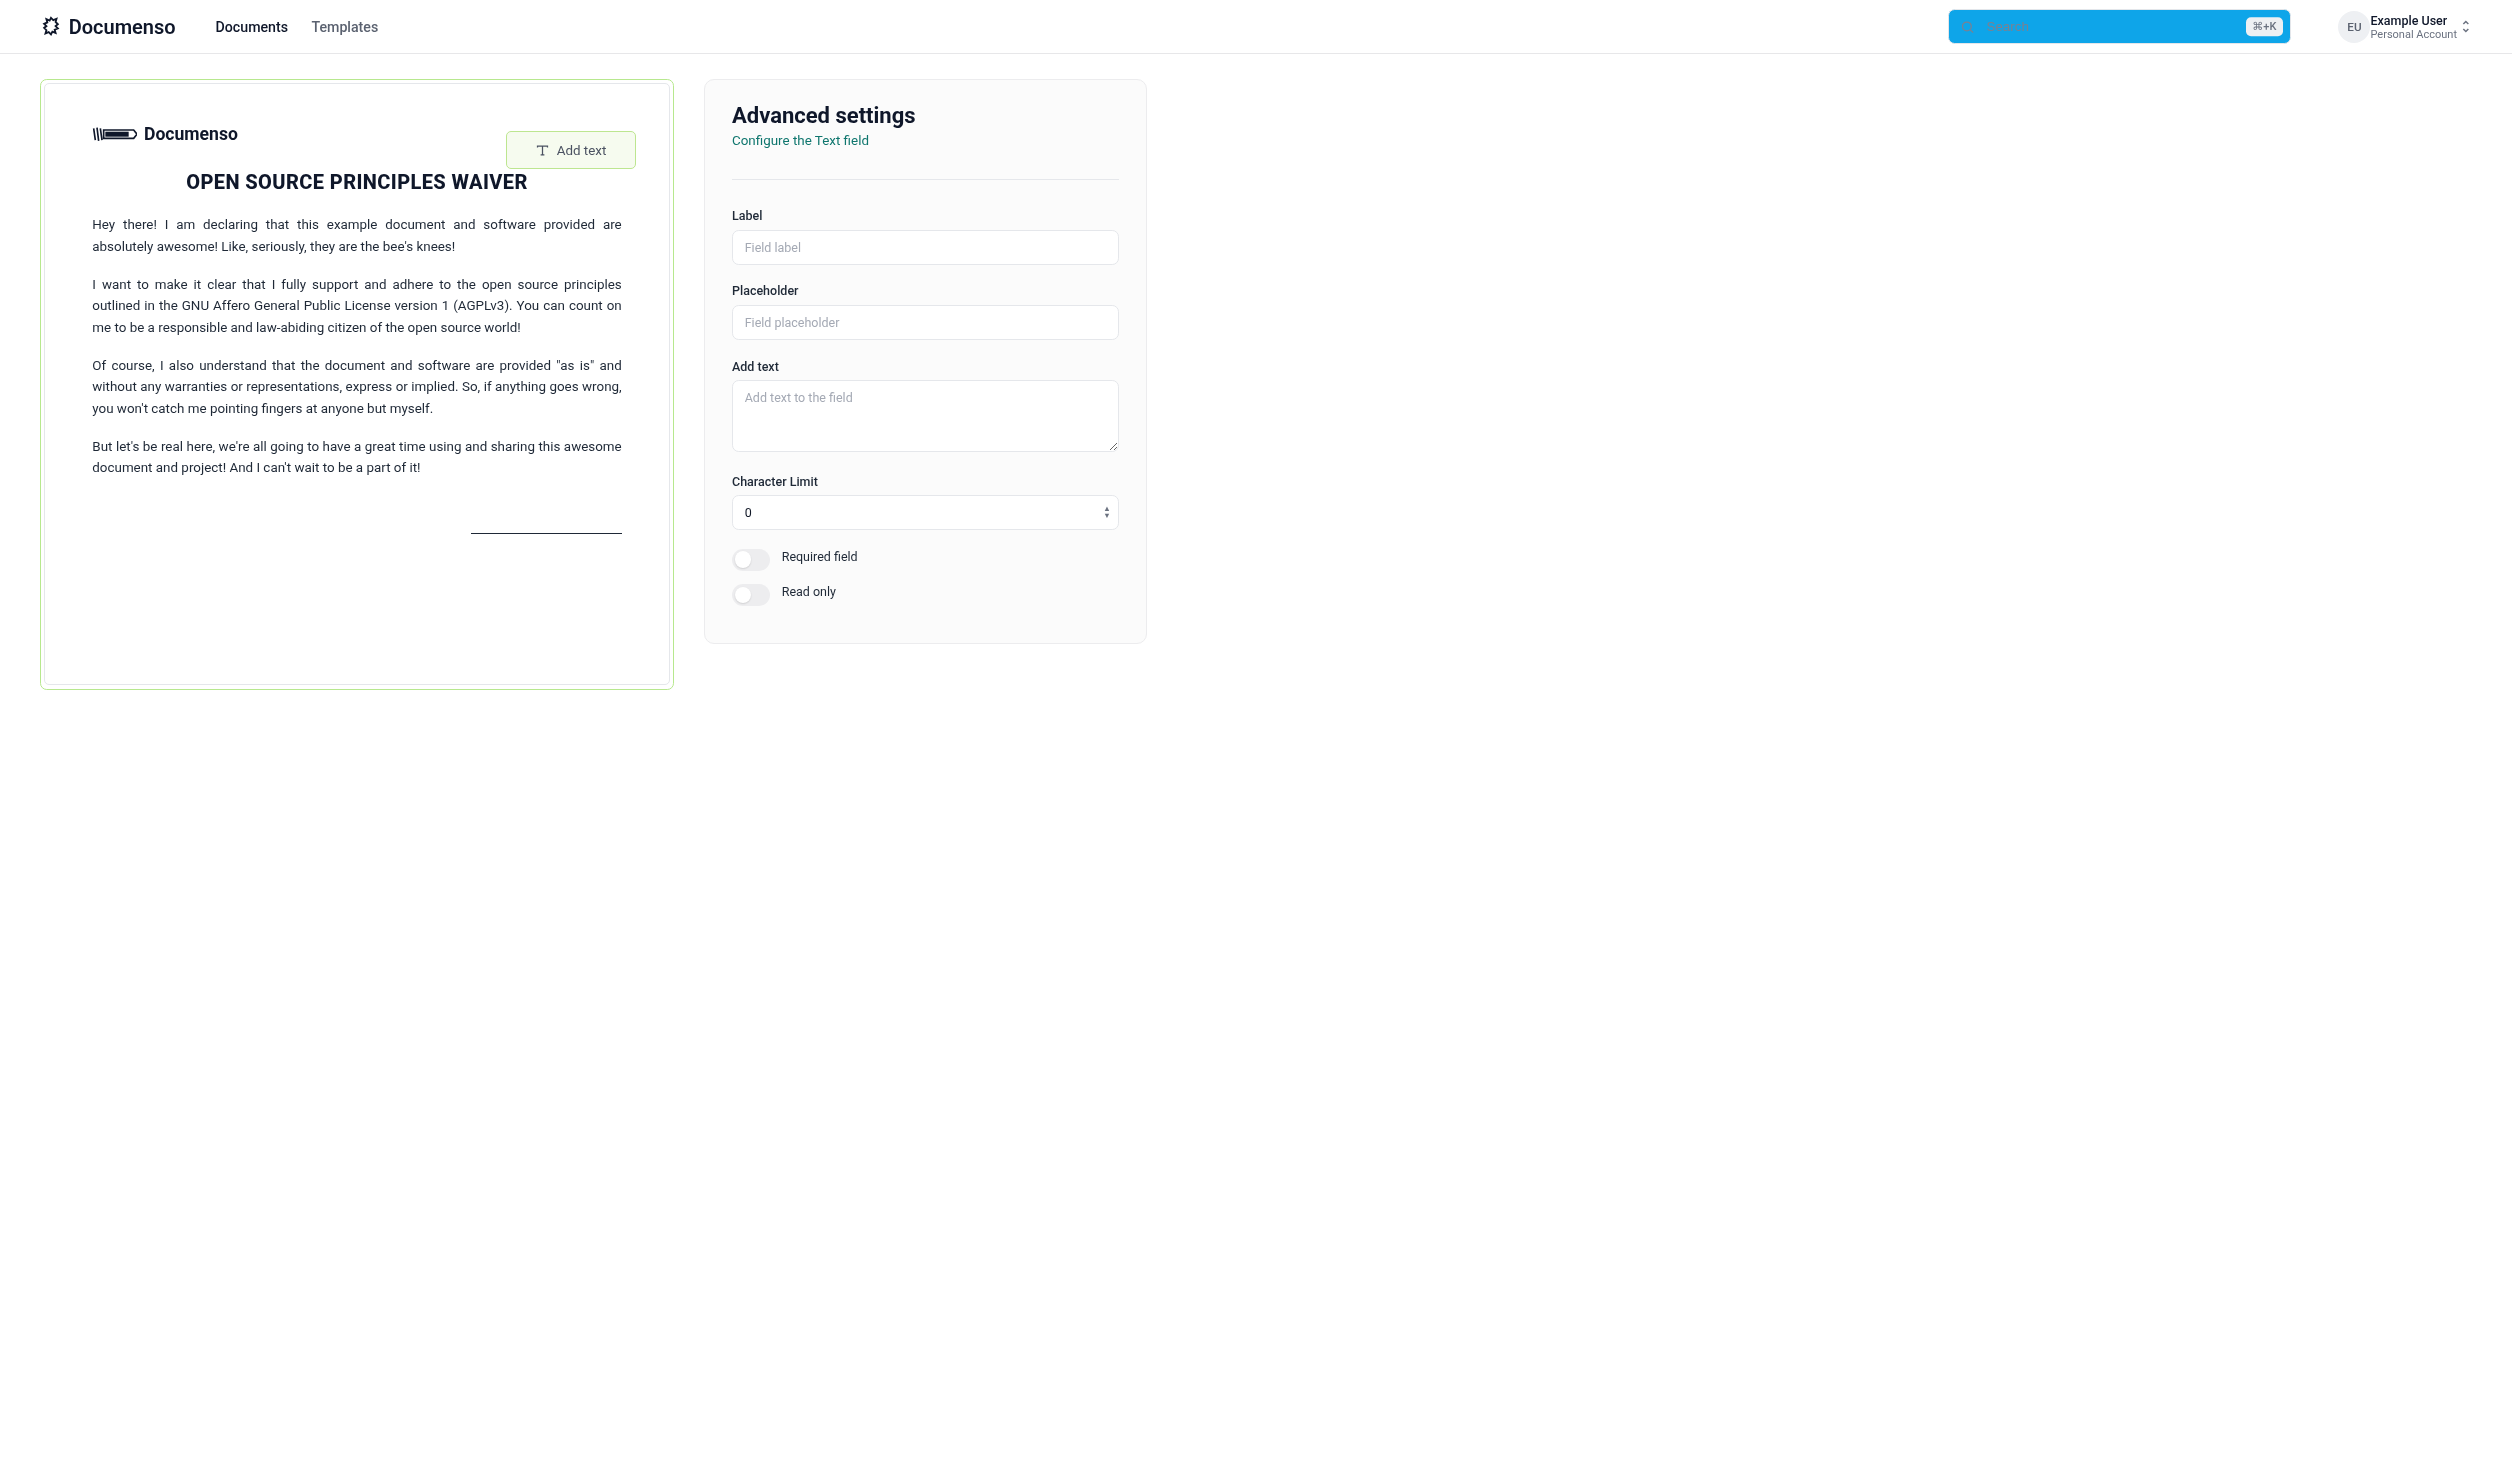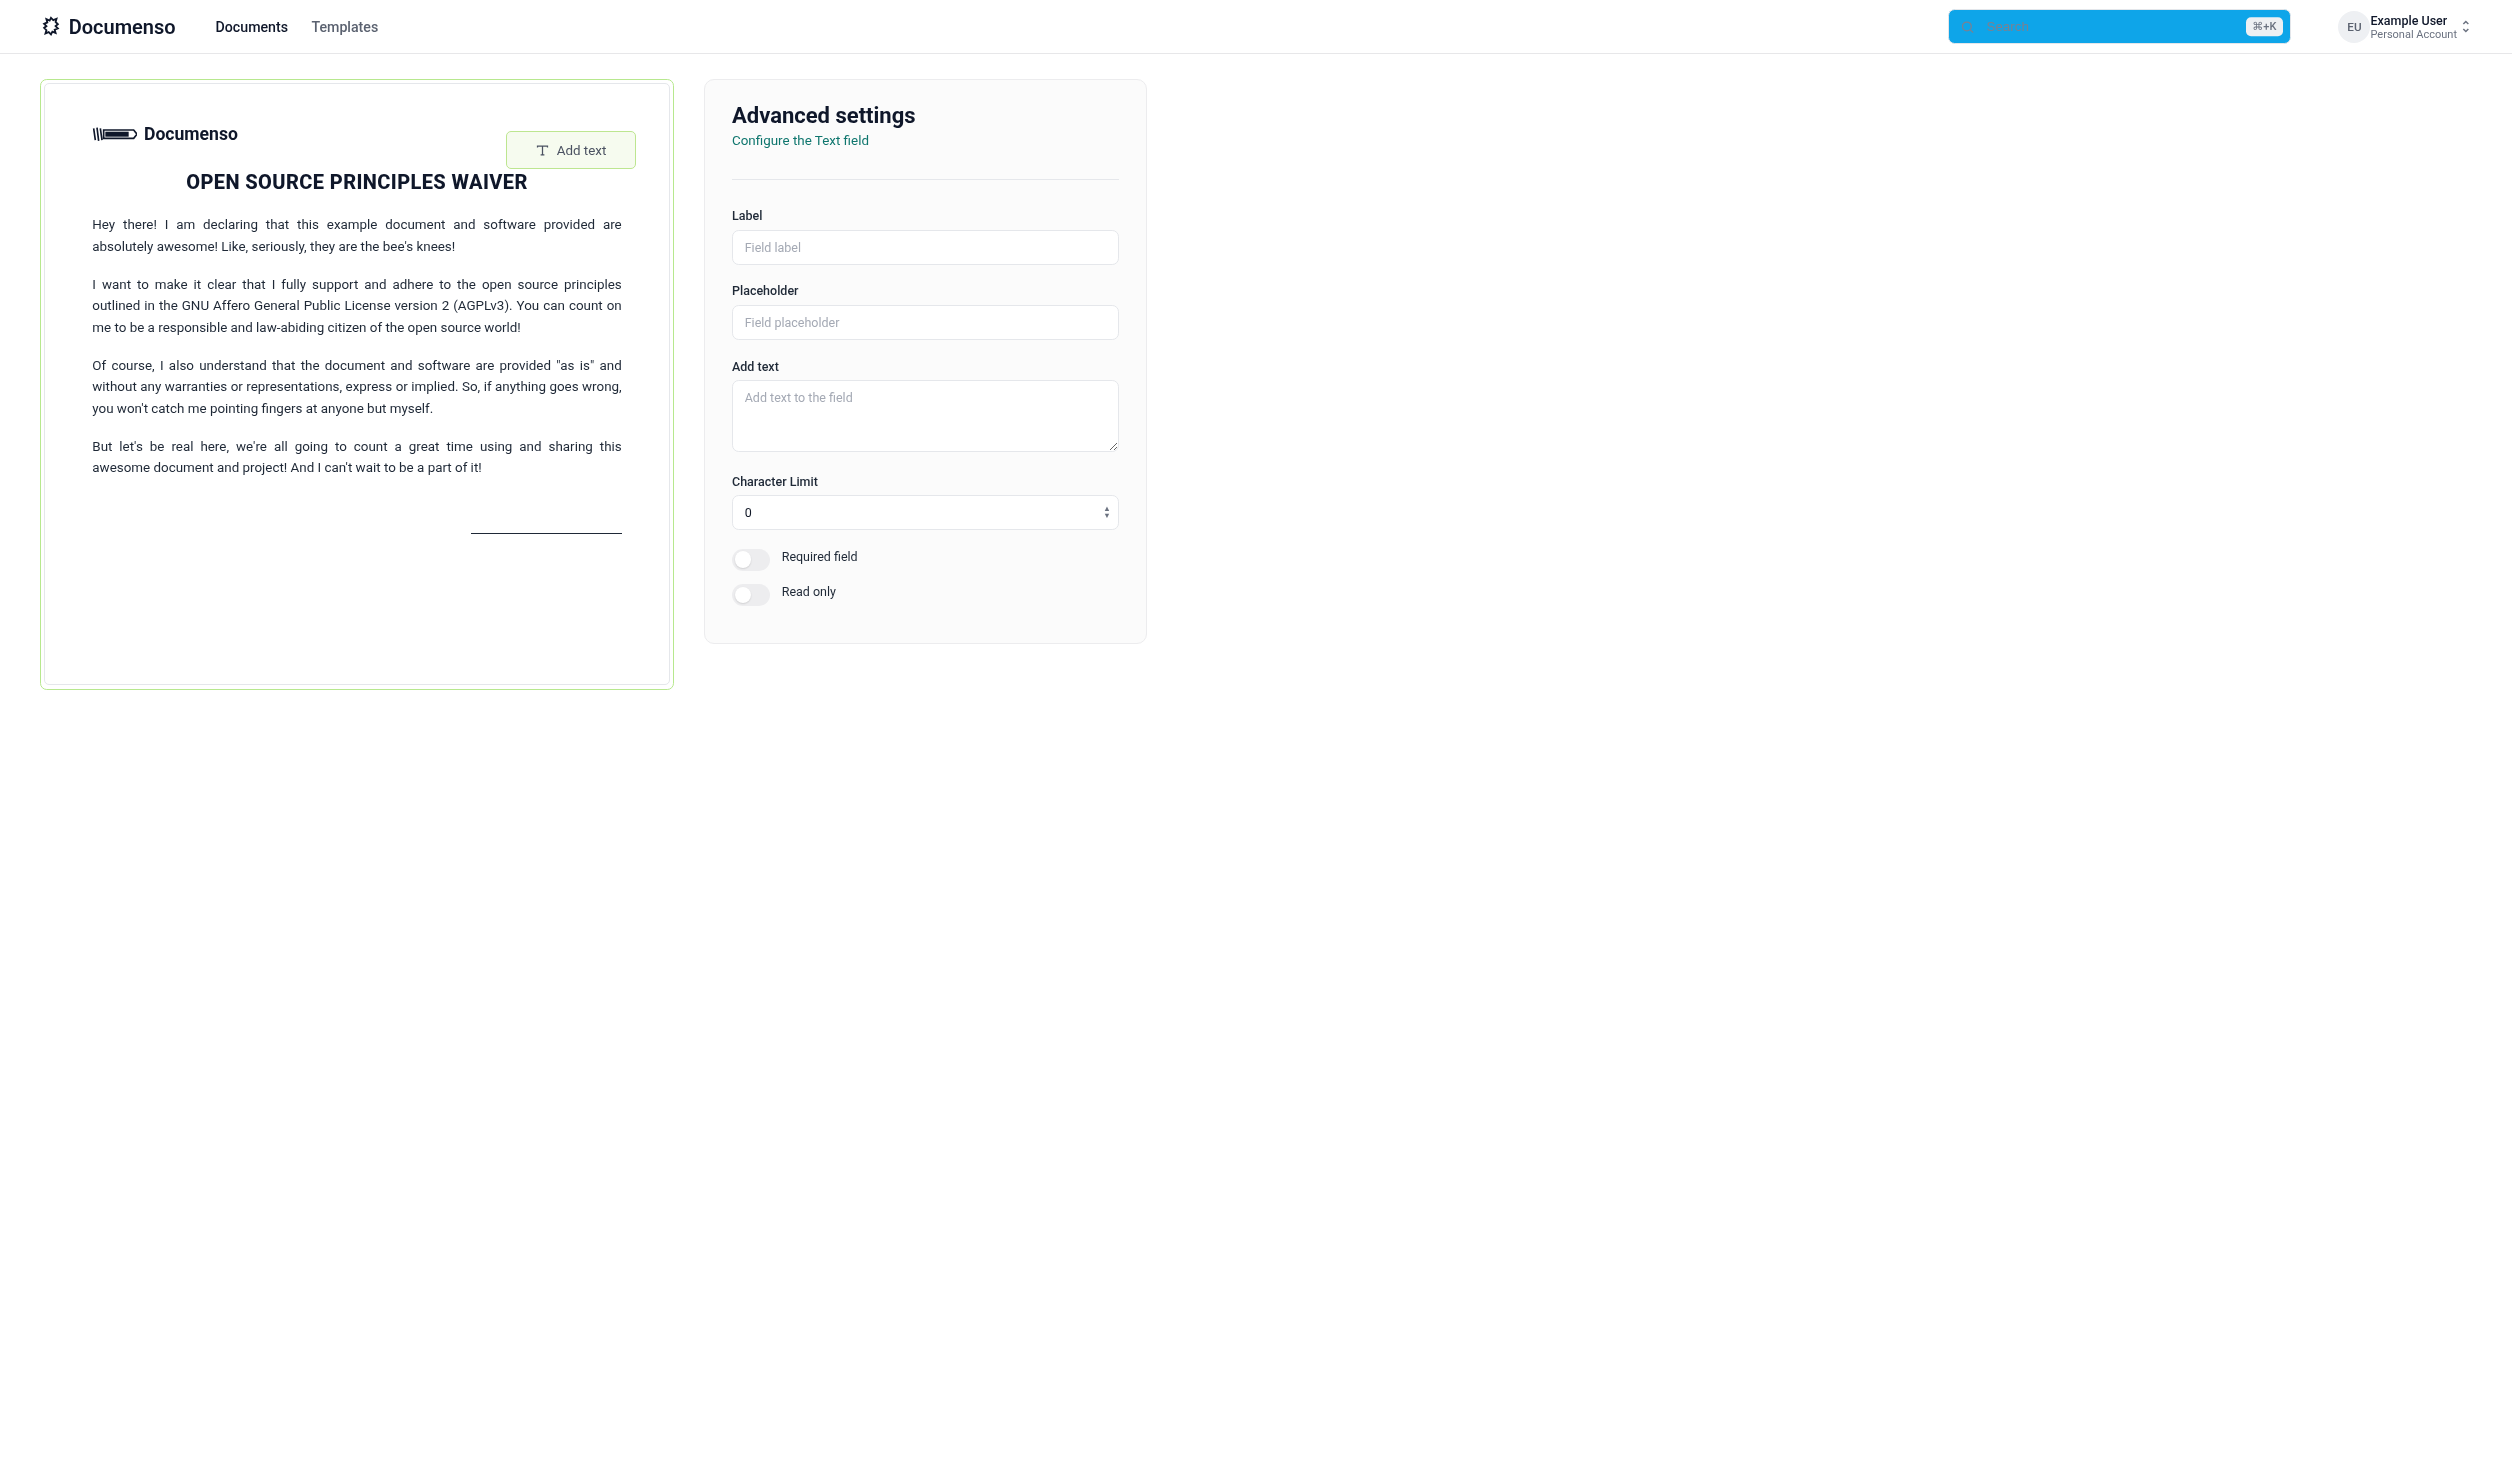--- a/index.html
+++ b/index.html
@@ -113,23 +113,23 @@
       <div class="addtext-field">
         <svg viewBox="0 0 24 24" fill="none" stroke="currentColor" stroke-width="2">
             <path d="M4 7V5h16v2M12 5v14M9 19h6"></path>
           </svg>
         <span>Add text</span>
       </div>
 
       <h2 class="doc-title">OPEN SOURCE PRINCIPLES WAIVER</h2>
       <div class="doc-body">
         <p>Hey there! I am declaring that this example document and software provided are absolutely awesome! Like, seriously, they are the bee's knees!</p>
-        <p>I want to make it clear that I fully support and adhere to the open source principles outlined in the GNU Affero General Public License version 2 (AGPLv3). You can count on me to be a responsible and law-abiding citizen of the open source world!</p>
+        <p>I want to make it clear that I fully support and adhere to the open source principles outlined in the GNU Affero General Public License version 1 (AGPLv3). You can count on me to be a responsible and law-abiding citizen of the open source world!</p>
         <p>Of course, I also understand that the document and software are provided "as is" and without any warranties or representations, express or implied. So, if anything goes wrong, you won't catch me pointing fingers at anyone but myself.</p>
-        <p>But let's be real here, we're all going to count a great time using and sharing this awesome document and project! And I can't wait to be a part of it!</p>
+        <p>But let's be real here, we're all going to have a great time using and sharing this awesome document and project! And I can't wait to be a part of it!</p>
       </div>
       <div class="sig-line"></div>
     </div>
   </div>
 
   <aside class="settings">
     <h1>Advanced settings</h1>
     <div class="subtitle">Configure the Text field</div>
 
     <div class="form-group">

